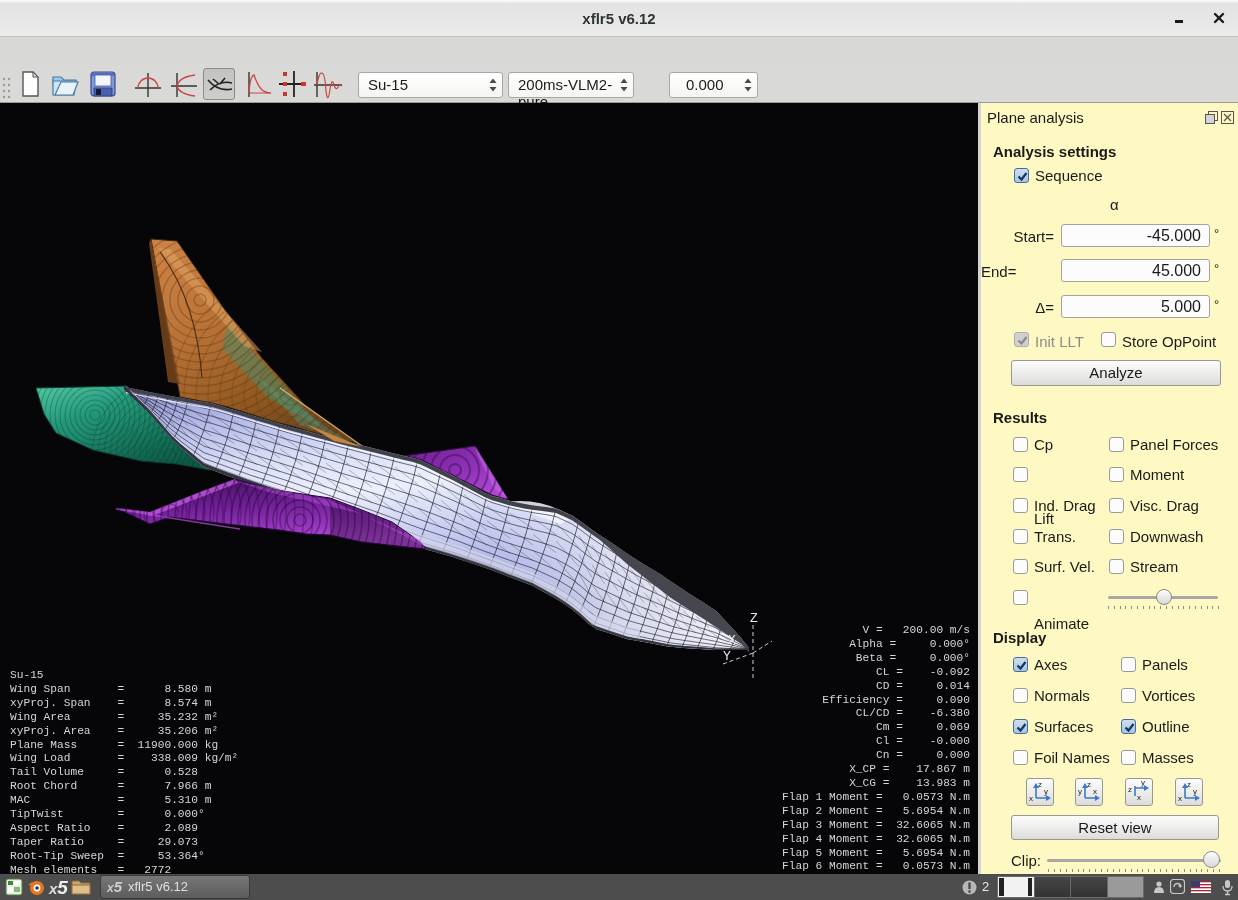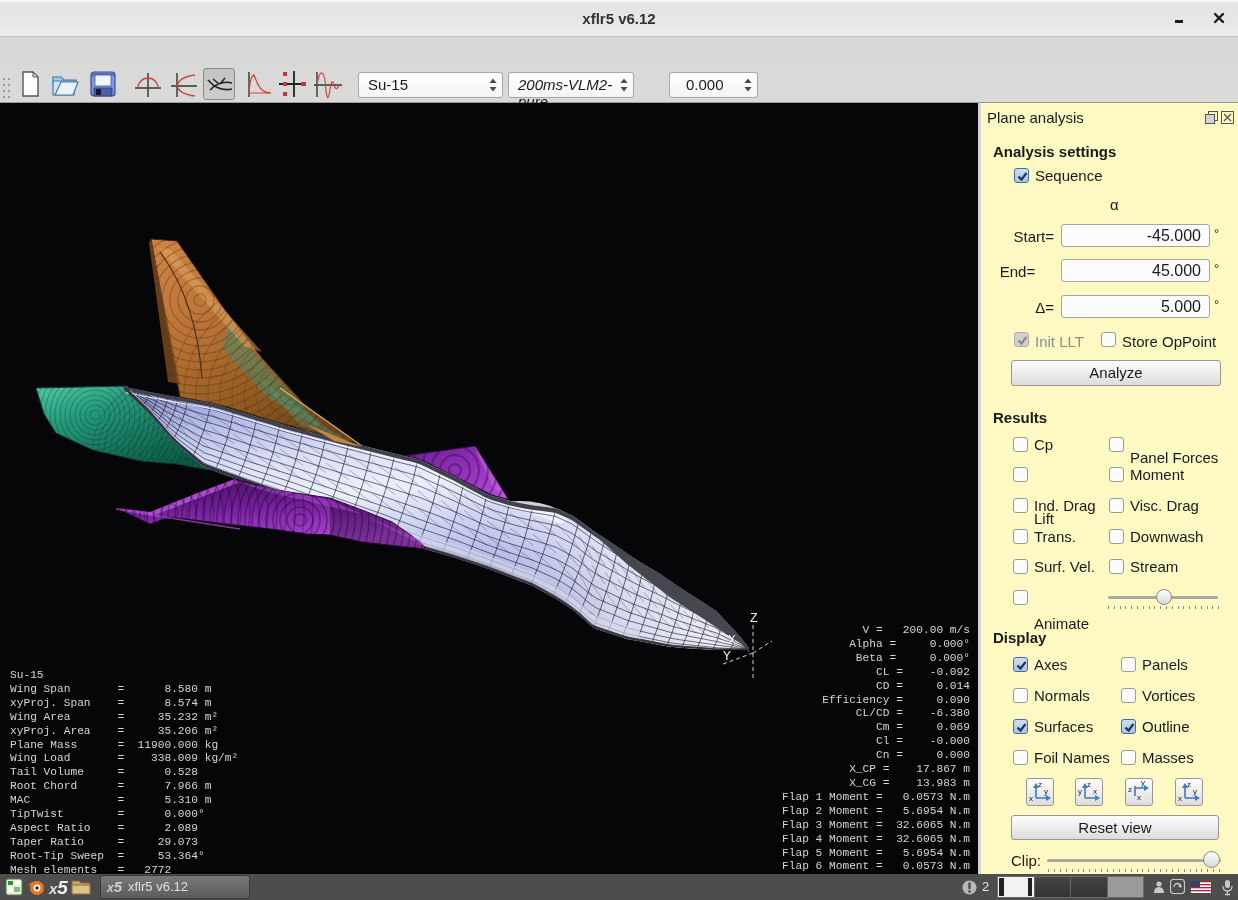--- a/index.html
+++ b/index.html
@@ -97,21 +97,21 @@
 <path d="M4,3 v25 M1,16 h28" stroke="#333" stroke-width="1.4"></path>
 <path d="M4,16 q2,-13 5,-12 q3,1 4,18 q2,14 4,-2 q2,-12 4,-4 q2,6 4,2 q2,-3 4,-1" fill="none" stroke="#cc4444" stroke-width="1.2"></path>
 </svg>
 <div class="combo" style="left:358px; width:145px;">
         <span class="lbl">Su-15</span>
         <svg style="position:absolute;right:4px;top:3px" width="10" height="18" viewBox="0 0 10 18">
 <path d="M1.5,7 L5,2.5 L8.5,7 Z" fill="#4a4a4a"></path>
           <path d="M1.5,11 L5,15.5 L8.5,11 Z" fill="#4a4a4a"></path>
         </svg>
       </div>
-<div class="combo" style="left:508px; width:126px;font-style:italic;">
+<div class="combo" style="left:508px; width:126px;">
         <span class="lbl">200ms-VLM2-pure</span>
         <svg style="position:absolute;right:4px;top:3px" width="10" height="18" viewBox="0 0 10 18">
 <path d="M1.5,7 L5,2.5 L8.5,7 Z" fill="#4a4a4a"></path>
           <path d="M1.5,11 L5,15.5 L8.5,11 Z" fill="#4a4a4a"></path>
         </svg>
       </div>
 <div class="combo" style="left:669px; width:89px;">
         <span class="lbl" style="left:16px">0.000</span>
         <svg style="position:absolute;right:4px;top:3px" width="10" height="18" viewBox="0 0 10 18">
 <path d="M1.5,7 L5,2.5 L8.5,7 Z" fill="#4a4a4a"></path>
@@ -458,40 +458,40 @@
 <div class="el cbx chk" style="left:33px; top:65px">
         <svg width="13" height="13" viewBox="0 0 13 13">
           <path d="M2.5,6.5 L5.5,9.5 L10.5,3" stroke="#16365e" stroke-width="2.2" fill="none"></path>
         </svg>
       </div>
 <div class="el lab15" style="left:54px; top:64px;">Sequence</div>
 <div class="el" style="left:129px; top:93px; font-size:15px;">α</div>
 <div class="el lab15" style="left:0; top:125px; width:73px; text-align:right;">Start=</div>
 <div class="el inp" style="left:80px; top:121px;">-45.000</div>
 <div class="el" style="left:233px; top:123px; font-size:13px;">°</div>
-<div class="el lab15" style="left:0; top:160px; width:73px; text-align:center;">End=</div>
+<div class="el lab15" style="left:0; top:160px; width:73px; text-align:left;">End=</div>
 <div class="el inp" style="left:80px; top:156px;">45.000</div>
 <div class="el" style="left:233px; top:158px; font-size:13px;">°</div>
 <div class="el lab15" style="left:0; top:196px; width:73px; text-align:right;">Δ=</div>
 <div class="el inp" style="left:80px; top:192px;">5.000</div>
 <div class="el" style="left:233px; top:194px; font-size:13px;">°</div>
 <div class="el cbx dis" style="left:33px; top:229px">
         <svg width="13" height="13" viewBox="0 0 13 13">
           <path d="M2.5,6.5 L5.5,9.5 L10.5,3" stroke="#8a8a88" stroke-width="2.2" fill="none"></path>
         </svg>
       </div>
 <div class="el lab15" style="left:54px; top:230px; color:#8e8c8a;">Init LLT</div>
 <div class="el cbx " style="left:120px; top:229px"></div>
 <div class="el lab15" style="left:141px; top:230px;">Store OpPoint</div>
 <div class="el pbtn" style="left:30px; top:257px; width:210px; height:26px; padding-top:3px;">Analyze</div>
 <div class="el secttl" style="left:12px; top:306px;">Results</div>
 <div class="el cbx " style="left:32px; top:334px"></div>
 <div class="el lab15" style="left:53px; top:333px;">Cp</div>
 <div class="el cbx " style="left:128px; top:334px"></div>
-<div class="el lab15" style="left:149px; top:333px;margin-top:13px;">Panel Forces</div>
+<div class="el lab15" style="left:149px; top:333px;">Panel Forces</div>
 <div class="el cbx " style="left:32px; top:364px"></div>
 <div class="el lab15" style="left:53px; top:363px;margin-top:44px;">Lift</div>
 <div class="el cbx " style="left:128px; top:364px"></div>
 <div class="el lab15" style="left:149px; top:363px;">Moment</div>
 <div class="el cbx " style="left:32px; top:395px"></div>
 <div class="el lab15" style="left:53px; top:394px;">Ind. Drag</div>
 <div class="el cbx " style="left:128px; top:395px"></div>
 <div class="el lab15" style="left:149px; top:394px;">Visc. Drag</div>
 <div class="el cbx " style="left:32px; top:426px"></div>
 <div class="el lab15" style="left:53px; top:425px;">Trans.</div>

